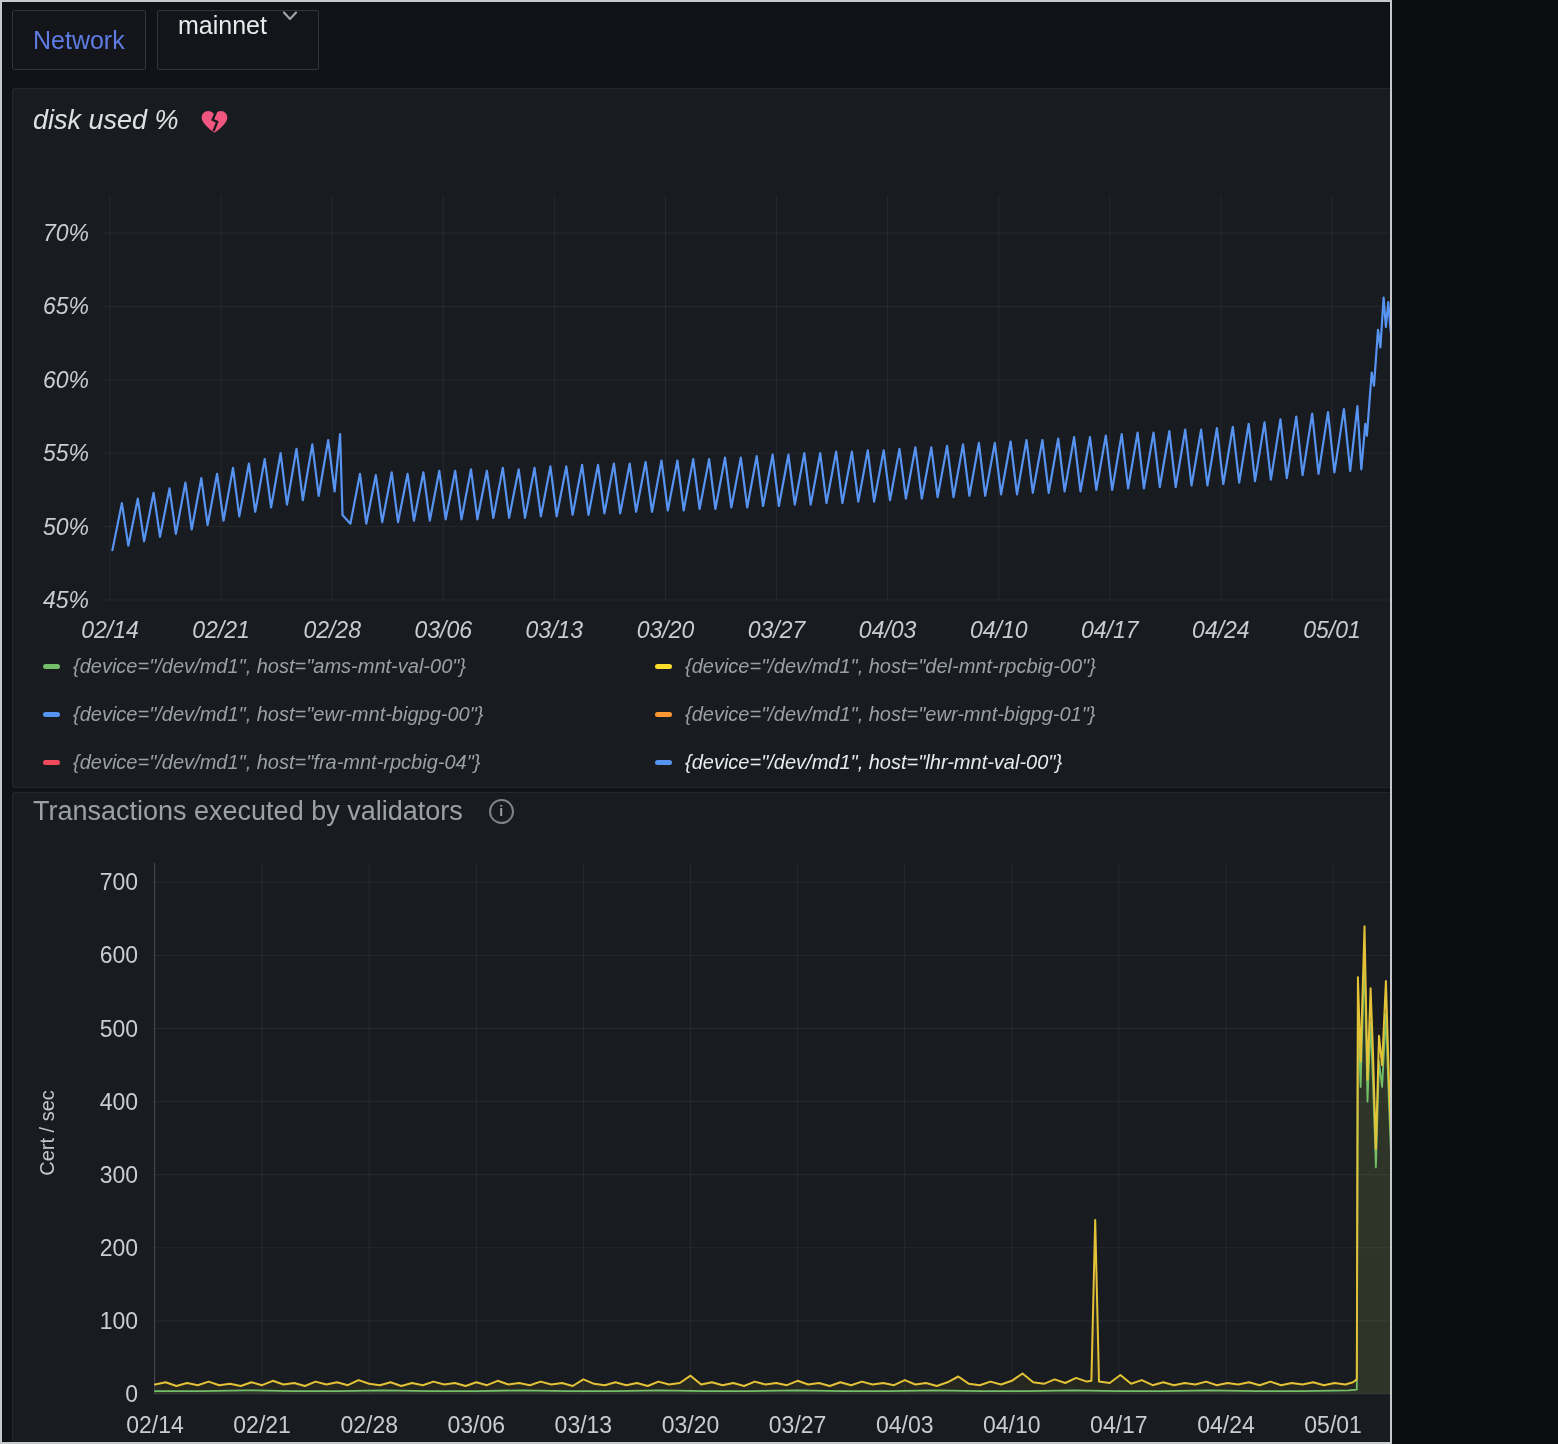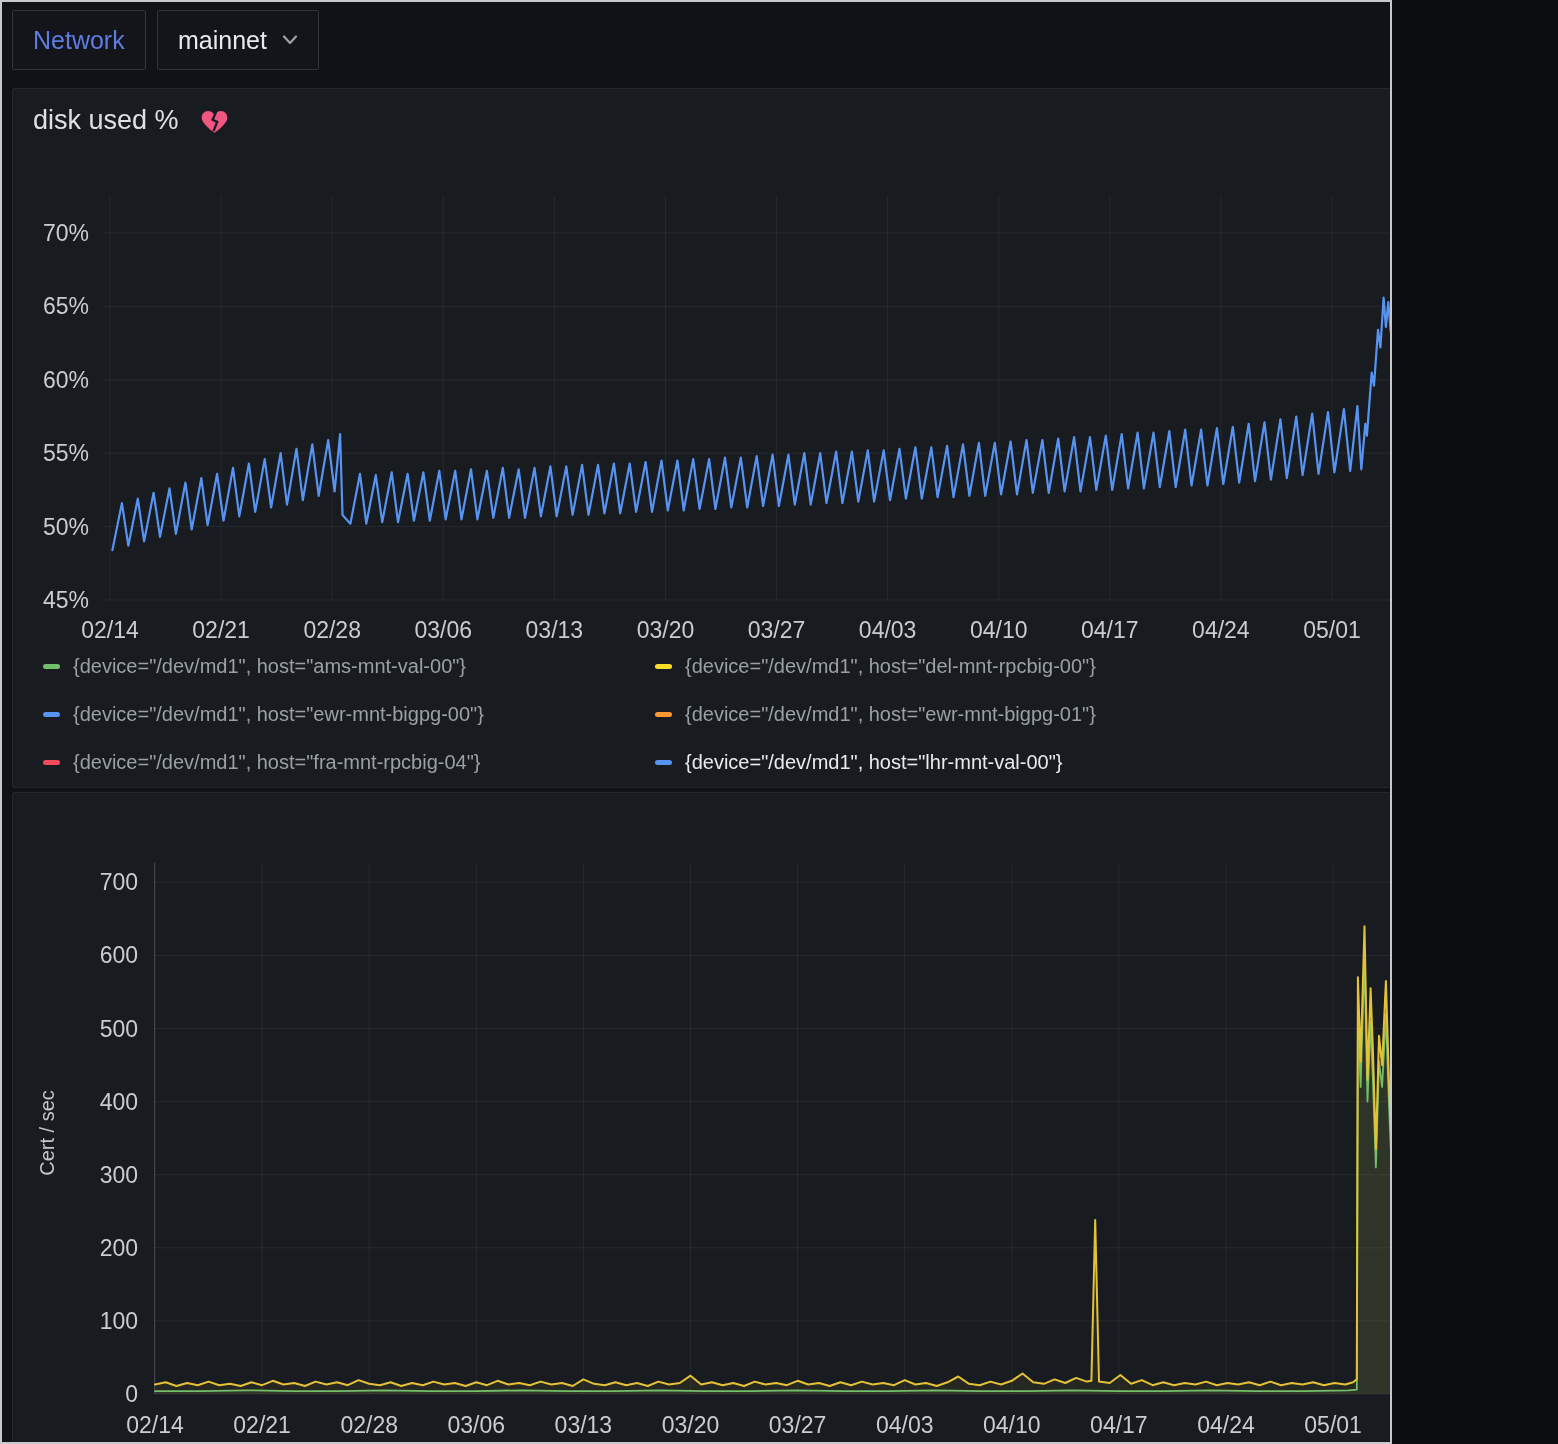--- a/index.html
+++ b/index.html
@@ -4,27 +4,27 @@
 <style>
   html,body{margin:0;padding:0;background:#0b0c0e;}
   .frame{position:relative;width:1392px;height:1444px;box-sizing:border-box;
     border:2px solid #c6c8cb;background:var(--page_bg,#111217);overflow:hidden;
     font-family:"Liberation Sans",sans-serif;-webkit-font-smoothing:antialiased;}
   
   .submenu{position:absolute;left:0;top:0;right:0;height:84px;}
   .var-label{position:absolute;left:10px;top:8px;height:58px;display:flex;align-items:center;
     padding:0 20px;border:1px solid #33353b;border-radius:2px;background:#14151a;
     color:var(--accent_link,#5e7ce2);font-size:25px;font-weight:500;cursor:pointer;}
-  .var-value{position:absolute;left:155px;top:8px;height:58px;display:flex;align-items:center;gap:15px;
+  .var-value{position:absolute;left:155px;top:8px;height:58px;display:flex;gap:15px;
     padding:0 20px;border:1px solid #33353b;border-radius:2px;background:#14151a;
     color:#e9eaec;font-size:25px;font-weight:500;cursor:pointer;}
   
   .panel{position:absolute;left:10px;width:1538px;background:var(--panel_bg,#181b20);
     border:1px solid var(--panel_border,#25262c);border-radius:2px;box-sizing:border-box;}
-  #panel-disk{top:86px;height:700px;}
+  #panel-disk{top:86px;height:700px;font-style:italic;}
   #panel-tx{top:790px;height:656px;}
   .panel-head{display:flex;align-items:center;padding-left:20px;}
   #panel-disk .panel-head{padding-top:16px;}
   #panel-tx .panel-head{padding-top:3px;}
   .panel-title{font-size:27px;font-weight:500;line-height:30px;}
   .panel-title.bright{color:#dfe0e2;}
   .panel-title.dim{color:#9ca1a8;}
   .heart{margin-left:22px;margin-top:2px;}
   .info-icon{margin-left:26px;width:21px;height:21px;border:2px solid #7f8288;border-radius:50%;
     display:flex;align-items:center;justify-content:center;color:#9da2a8;font-size:14px;
@@ -133,20 +133,24 @@
           <span class="legend-label">{device="/dev/md1", host="fra-mnt-rpcbig-04"}</span>
         </div>
         <div class="legend-item bright">
           <span class="swatch" style="background: rgb(87, 148, 242);"></span>
           <span class="legend-label">{device="/dev/md1", host="lhr-mnt-val-00"}</span>
         </div>
       </div>
   </div>
 
   <div class="panel" id="panel-tx">
+    <div class="panel-head">
+      <span class="panel-title dim">Transactions executed by validators</span>
+      <span class="info-icon">i</span>
+    </div>
     <div class="ylab">Cert / sec</div>
     <svg class="chart-svg" id="chart-tx" width="1536" height="592">
         <line x1="142" x2="142" y1="10" y2="541" class="grid"></line>
         <text x="142" y="580" class="tick" text-anchor="middle">02/14</text>
         <line x1="249.10000000000002" x2="249.10000000000002" y1="10" y2="541" class="grid"></line>
         <text x="249.10000000000002" y="580" class="tick" text-anchor="middle">02/21</text>
         <line x1="356.20000000000005" x2="356.20000000000005" y1="10" y2="541" class="grid"></line>
         <text x="356.20000000000005" y="580" class="tick" text-anchor="middle">02/28</text>
         <line x1="463.3" x2="463.3" y1="10" y2="541" class="grid"></line>
         <text x="463.3" y="580" class="tick" text-anchor="middle">03/06</text>

